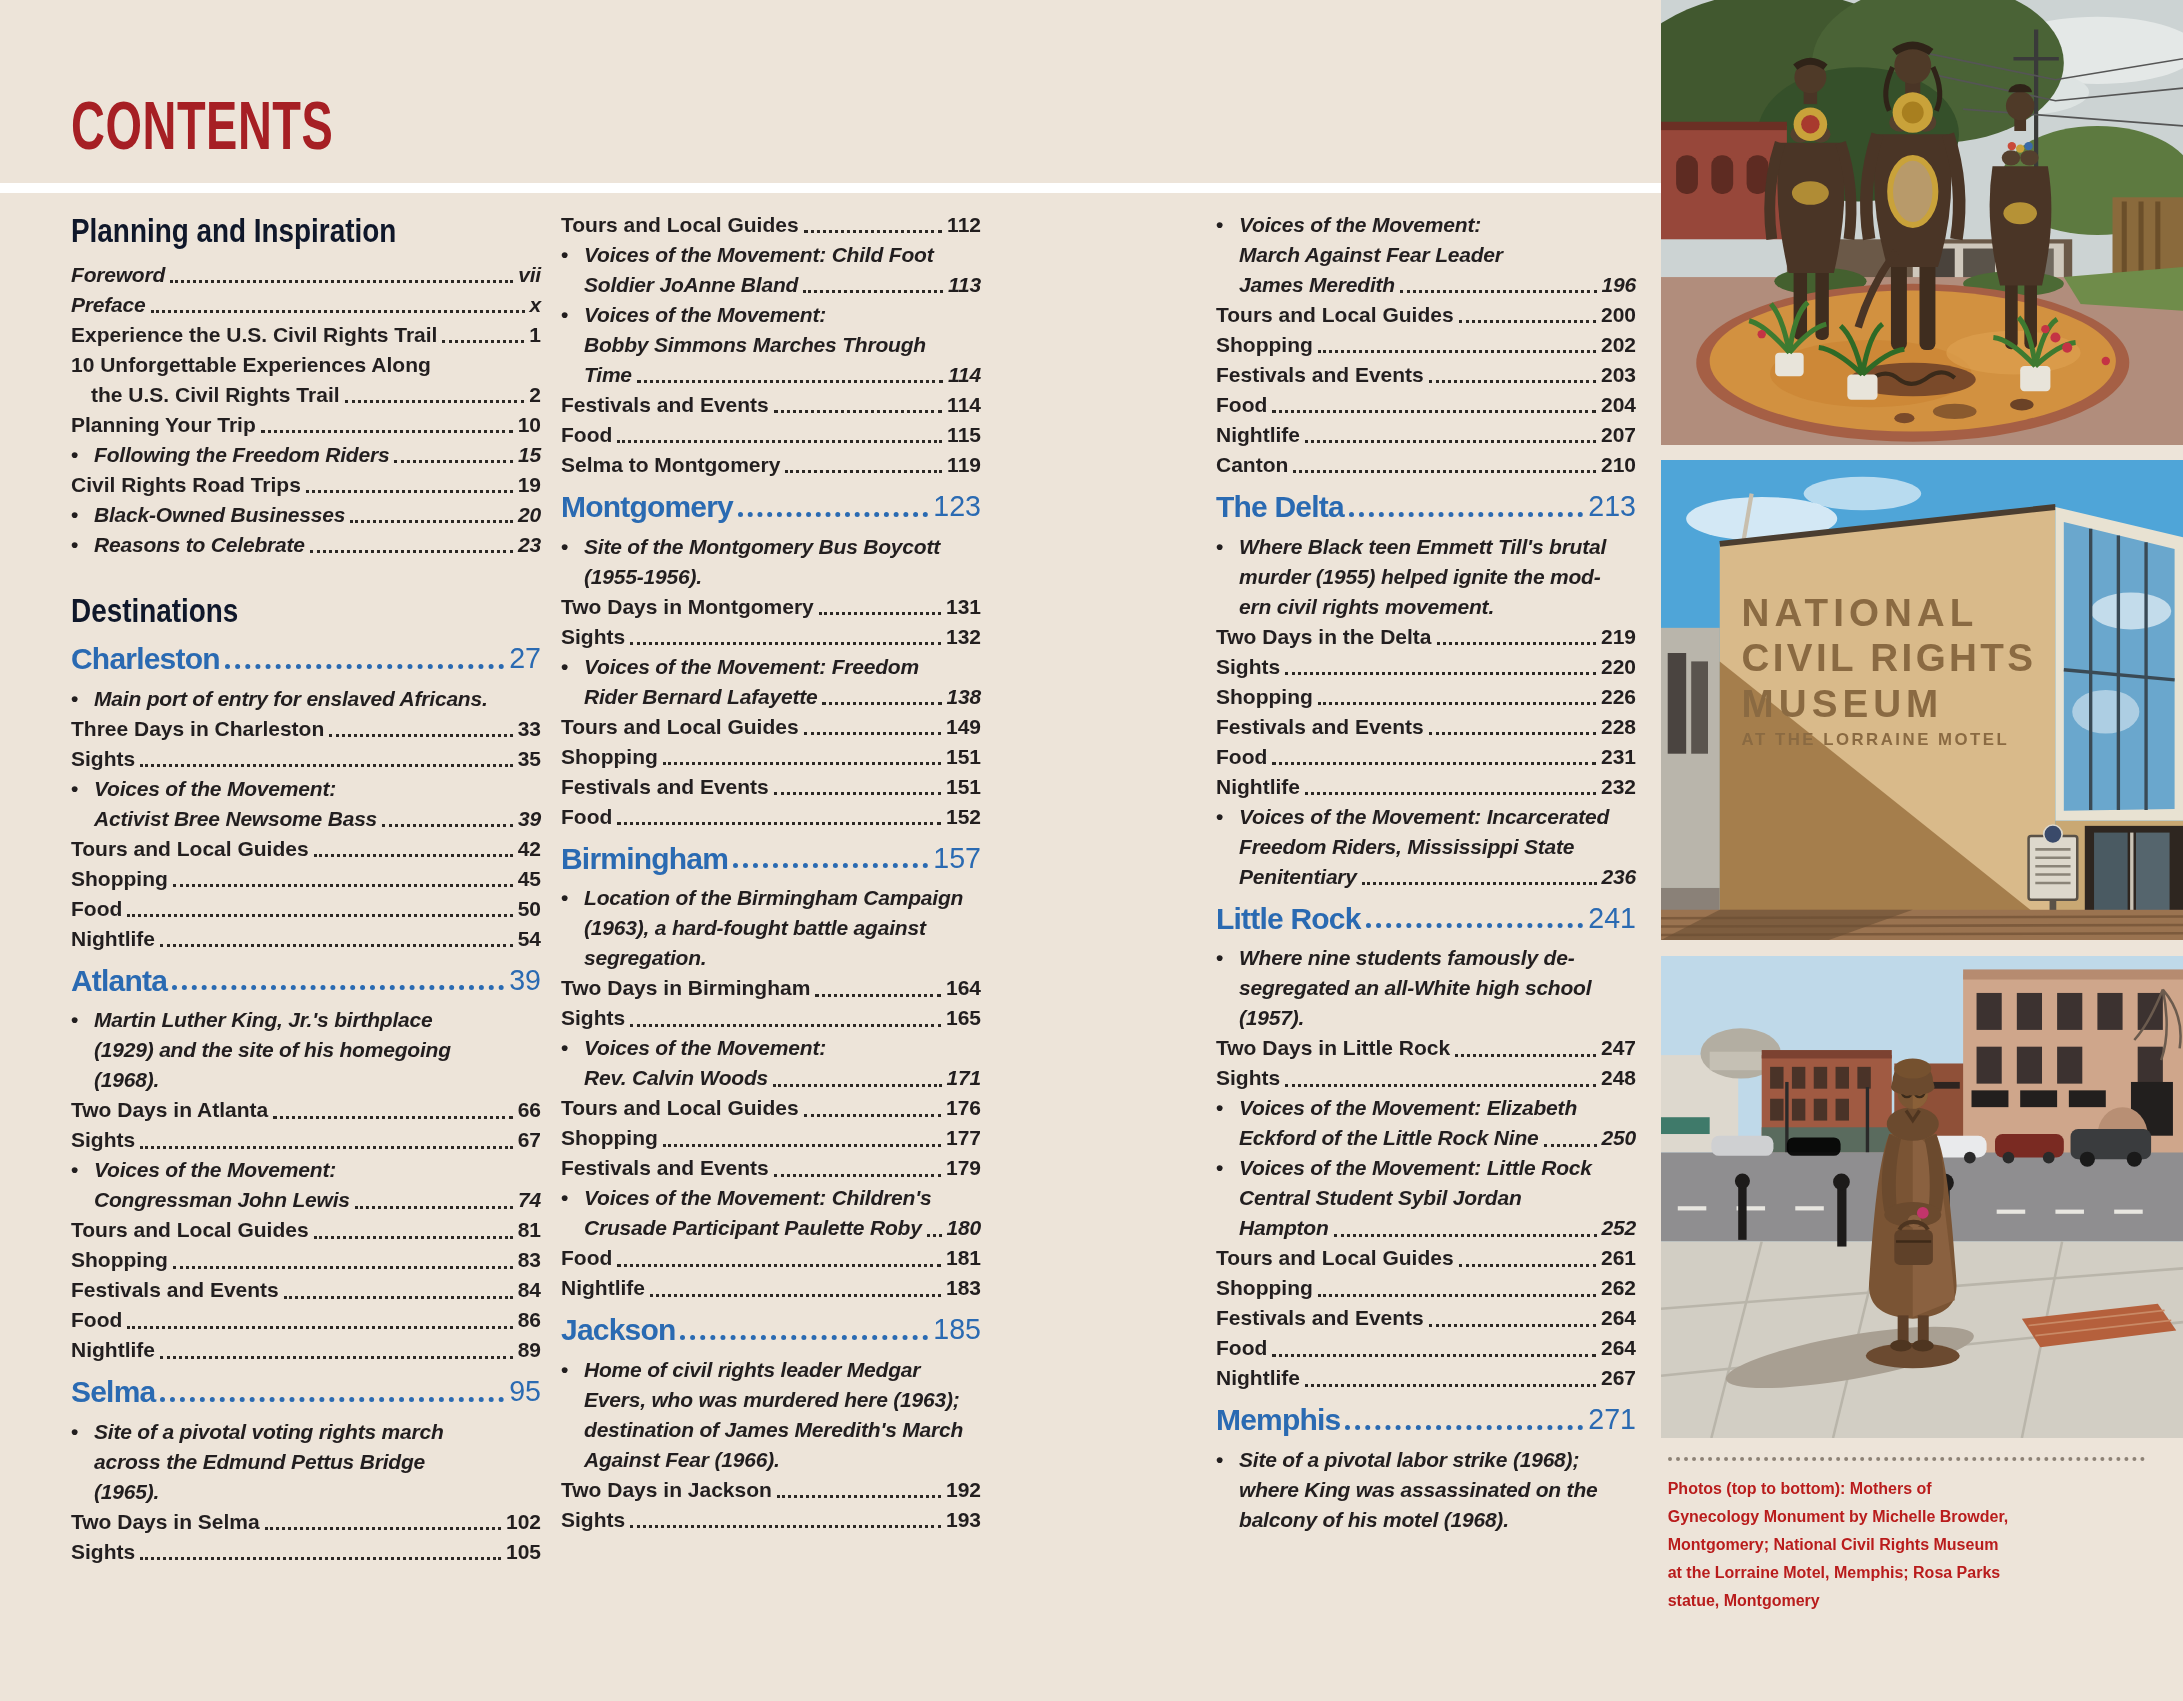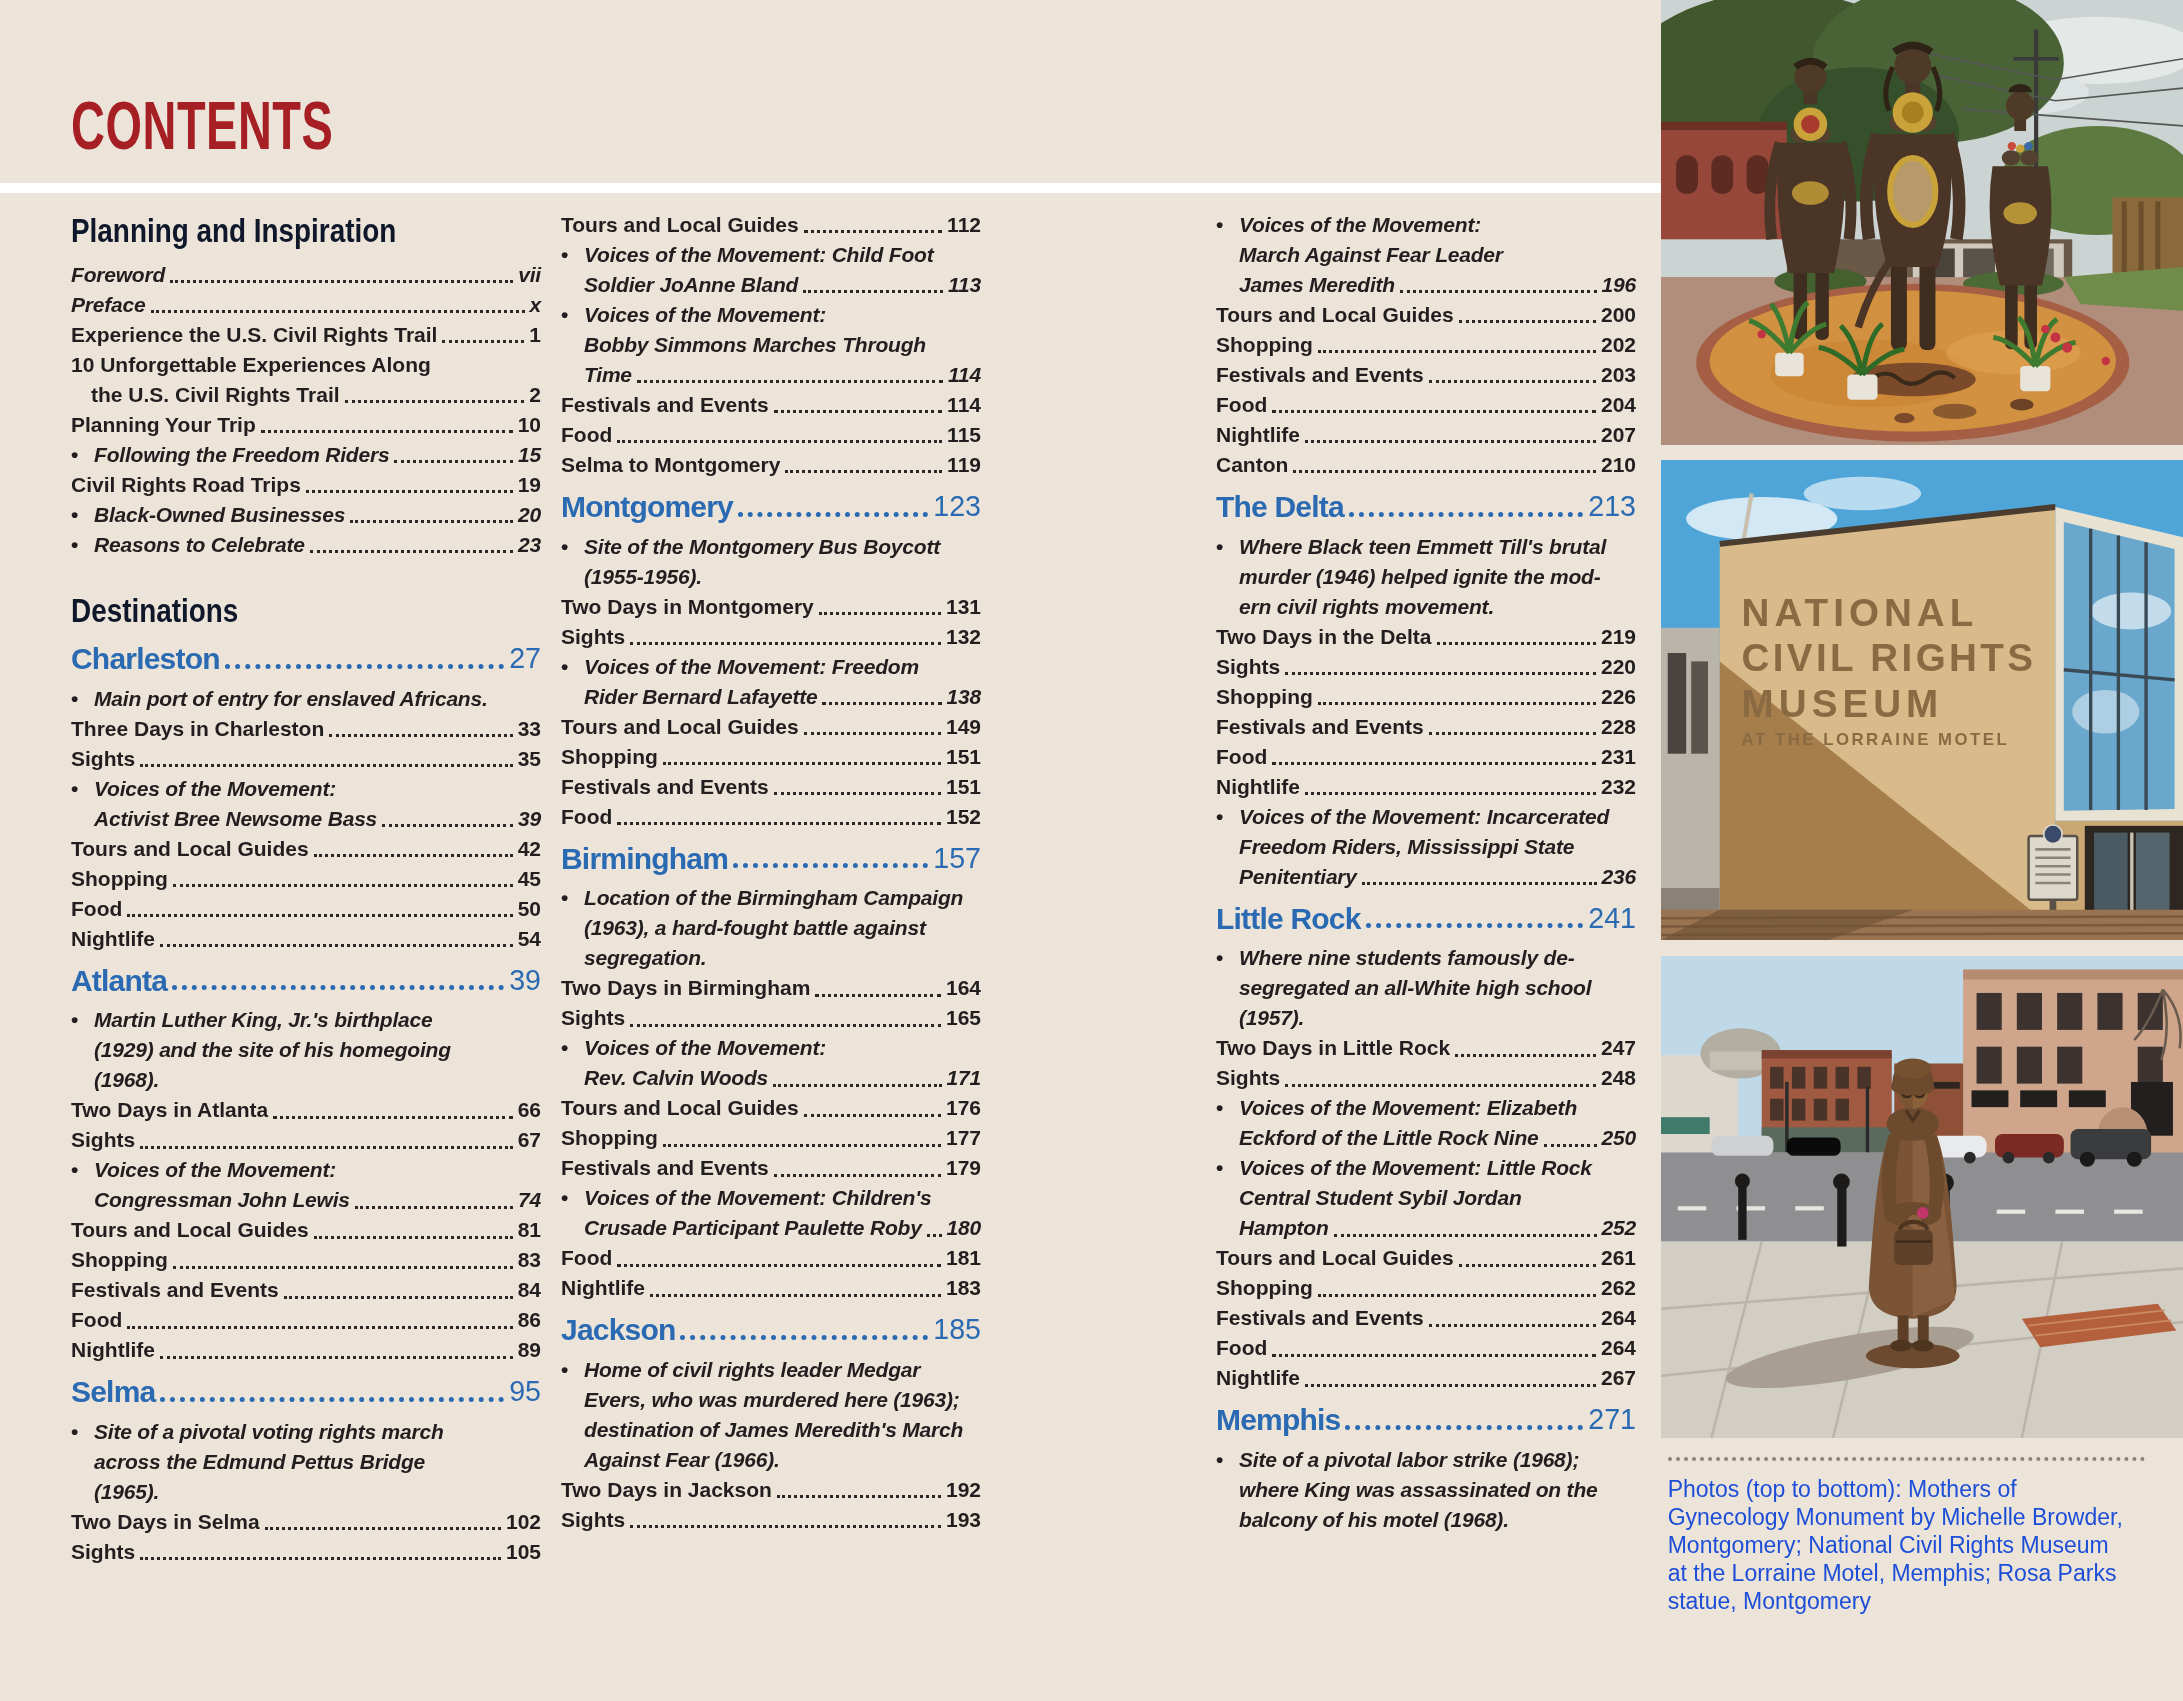--- a/index.html
+++ b/index.html
@@ -33,22 +33,22 @@
   .bullet{width:23px;flex:0 0 23px;font-size:21px;}
   .cont{padding-left:20px;}
   .bcont{padding-left:23px;}
   
   .rail{position:absolute;left:1661px;top:0;width:522px;height:1701px;}
   .ph{position:absolute;left:0;width:522px;display:block;}
   #ph1{top:0;height:445px;}
   #ph2{top:460px;height:480px;}
   #ph3{top:956px;height:482px;}
   .cap-dots{position:absolute;left:6.7px;top:1457px;width:477px;border-top:4.2px dotted #8d8276;}
-  .caption{position:absolute;left:6.7px;top:1475px;width:504px;color:#1d4ed8;
-           font-size:23px;line-height:28px;font-weight:400;}
+  .caption{position:absolute;left:6.7px;top:1475px;width:504px;color:#b91c1c;
+           font-size:16px;line-height:28px;font-weight:700;}
 </style>
 </head>
 <body>
 
 <div>
 
   <h1 class="title">CONTENTS</h1>
   <div class="stripe"></div>
 
   <div class="col" id="col-0">
@@ -474,21 +474,21 @@
       <div class="city-row">
         <span class="city-name">The Delta</span>
         <span class="leader blue"></span>
         <span class="city-page">213</span>
       </div>
       <div class="row">
         <span class="bullet">•</span>
         <span class="txt ital">Where Black teen Emmett Till's brutal</span>
       </div>
       <div class="row bcont">
-        <span class="txt ital">murder (1946) helped ignite the mod-</span>
+        <span class="txt ital">murder (1955) helped ignite the mod-</span>
       </div>
       <div class="row bcont">
         <span class="txt ital">ern civil rights movement.</span>
       </div>
       <div class="row">
         <span class="txt">Two Days in the Delta</span>
         <span class="leader"></span>
         <span class="page">219</span>
       </div>
       <div class="row">

